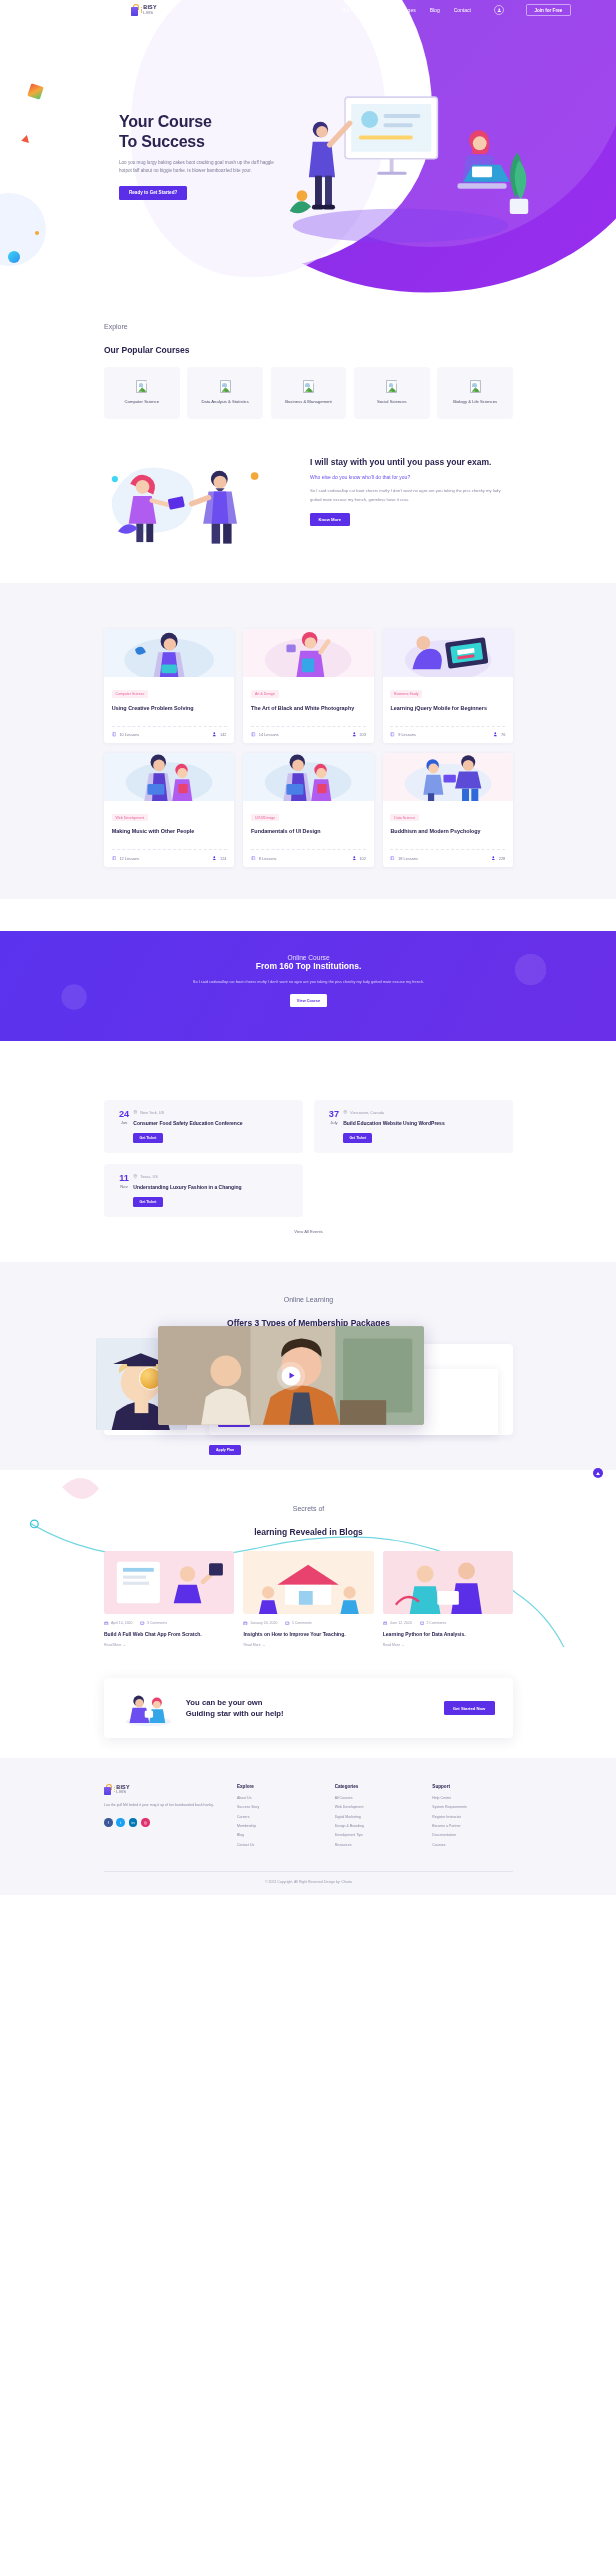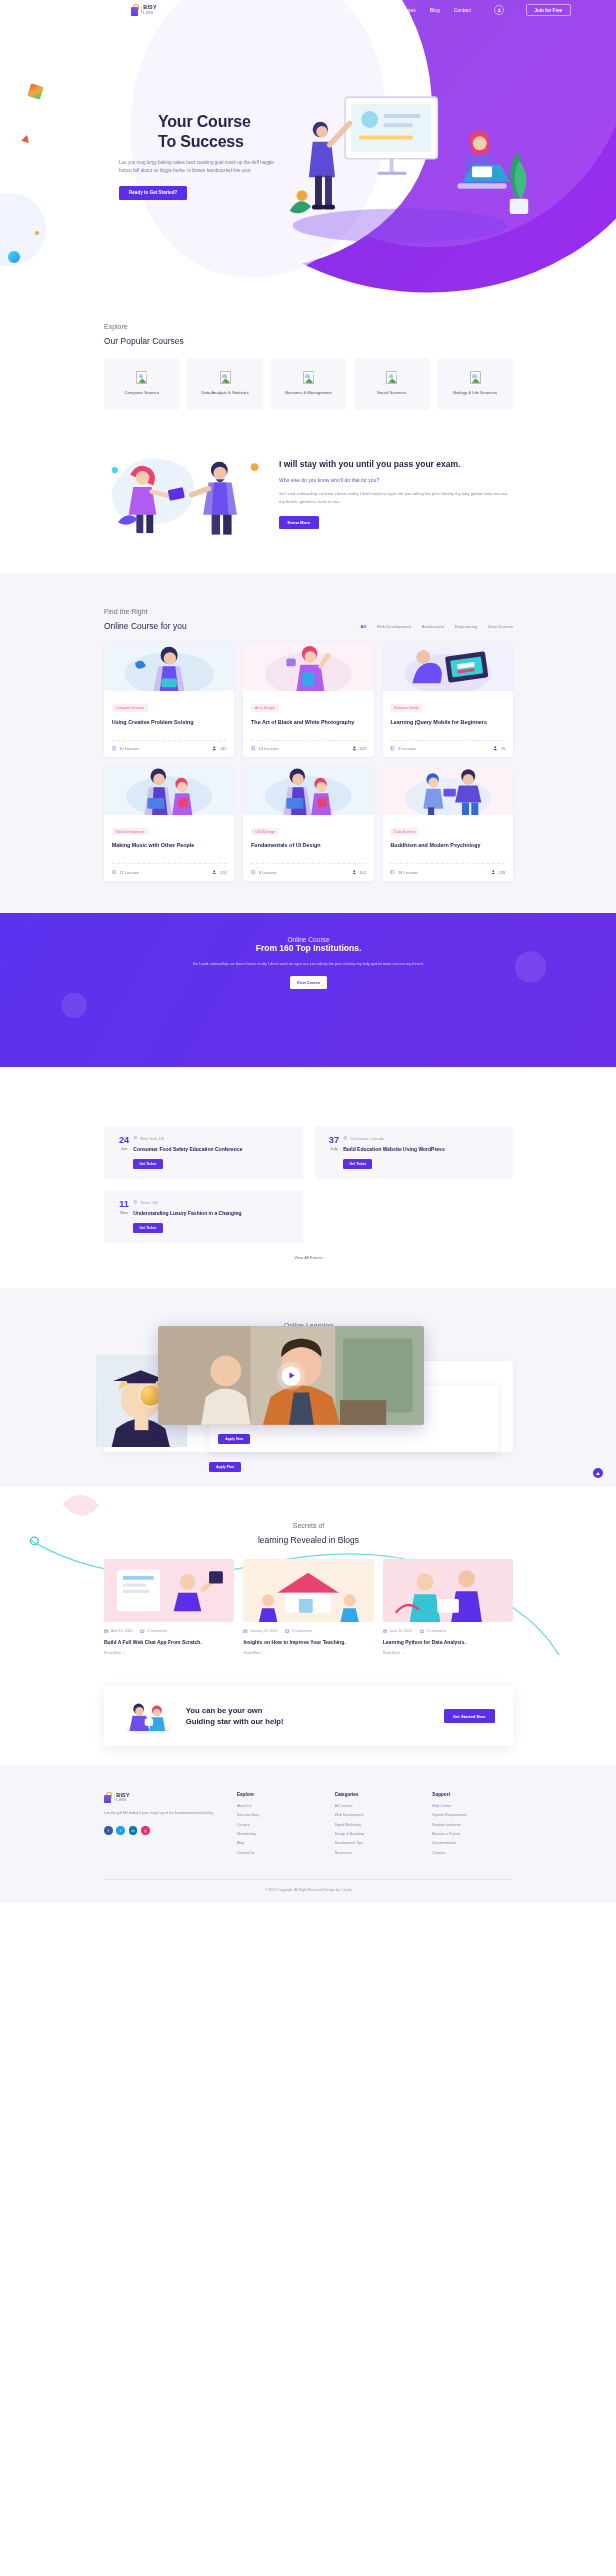--- a/index.html
+++ b/index.html
@@ -59,21 +59,21 @@
     border-radius:50%; display:flex; align-items:center; justify-content:center;
     margin-left:9.2px;
   }
   .nav-user svg { width:4.6px; height:4.6px; }
   .nav-join {
     margin-left:7.7px; border:0.8px solid rgba(255,255,255,.5); border-radius:1.5px;
     padding:2.7px 7.7px; font-size:4.6px; color:#fff; font-weight:bold;
   }
 
   .hero-text { position:absolute; left:119px; top:112px; width:166px; z-index:20; }
-  .hero-text h1 { font-size:16px; line-height:1.22; font-weight:bold; color:#2b2350; letter-spacing:-0.2px;margin-left:39px; }
+  .hero-text h1 { font-size:16px; line-height:1.22; font-weight:bold; color:#2b2350; letter-spacing:-0.2px; }
   .hero-text p { font-size:4.6px; line-height:1.85; color:#7c7c96; margin-top:7.7px; }
   .btn-primary {
     display:inline-block; margin-top:10px; background:#5b2fe8; color:#fff;
     font-size:4.6px; font-weight:bold; padding:4.6px 10px; border-radius:1.5px;
   }
 
   .hero-art { position:absolute; left:285px; top:83px; width:254px; height:166px; z-index:25; }
 
   
   .f-cube { position:absolute; left:29px; top:85px; width:13px; height:13px;
@@ -85,21 +85,21 @@
   .f-circle { position:absolute; left:-27px; top:193px; width:73px; height:73px;
     border-radius:50%; background:#f0f4ff; z-index:2; }
   .f-dot-blue { position:absolute; left:7.7px; top:251px; width:12.3px; height:12.3px;
     border-radius:50%; background:linear-gradient(135deg,#3dd6f5,#2d8ef0); z-index:6; }
   .f-dot-sm { position:absolute; left:35px; top:231px; width:3.9px; height:3.9px;
     border-radius:50%; background:#f4a83a; z-index:6; }
 
   
   .explore { padding:21.6px 0 0; }
   .sec-eyebrow { font-size:7px; color:#6b6b8a; font-weight:400; }
-  .sec-title { font-size:8.5px; font-weight:normal; color:#2b2350; margin-top:6px; }
+  .sec-title { font-size:8.5px; font-weight:bold; color:#2b2350; margin-top:15px; }
   .sec-head-center { text-align:center; }
   .cat-grid { display:flex; gap:7.7px; margin-top:12.3px; }
   .cat-card {
     flex:1; background:#f6f6fb; border-radius:3.9px; height:52px;
     display:flex; flex-direction:column; align-items:center; justify-content:center;
     padding:4.6px 3.1px;
   }
   .broken-img {
     width:10.8px; height:13px; position:relative; margin-bottom:5.4px;
     background:#fdfdfd; border:0.8px solid #b9bfc9; border-radius:0.8px;
@@ -110,21 +110,21 @@
   }
   .broken-img .sky { position:absolute; left:1.2px; top:1.5px; width:4.6px; height:3.9px;
     background:#a8cbe8; border-radius:2.3px 2.3px 0 0; }
   .broken-img .hill { position:absolute; left:0.8px; bottom:0.8px; width:8.5px; height:5.4px;
     background:#5cab4b; clip-path:polygon(0 100%,45% 20%,100% 100%); }
   .broken-img .hill2 { position:absolute; right:0.8px; bottom:0.8px; width:3.9px; height:3.1px;
     background:#4e9a40; clip-path:polygon(0 100%,50% 0,100% 100%); }
   .cat-label { font-size:4.2px; color:#4a4a68; text-align:center; line-height:1.55; }
 
   
-  .stay { display:flex; align-items:center; gap:2px; padding:34px 0 0; }
+  .stay { display:flex; align-items:flex-start; gap:33px; padding:34px 0 0; }
   .stay-art { width:173px; height:96px; position:relative; flex:none; }
   .stay-txt { flex:1; padding-top:3.1px; }
   .stay-txt h2 { font-size:8.5px; font-weight:bold; line-height:1.45; color:#2b2350; }
   .stay-sub { font-size:5px; color:#6b4df0; margin-top:6.2px; font-weight:500; }
   .stay-body { font-size:4.2px; color:#8a8aa3; line-height:2; margin-top:7px; }
   .btn-small {
     display:inline-block; margin-top:9.2px; background:#5b2fe8; color:#fff;
     font-size:4.2px; font-weight:bold; padding:3.9px 8.5px; border-radius:1.5px;
   }
 
@@ -144,21 +144,21 @@
   .cc-title { font-size:5.4px; font-weight:bold; color:#2b2350; line-height:1.5; margin-top:5.4px;
     min-height:16px; }
   .cc-foot { display:flex; align-items:center; border-top:0.8px dashed #e6e6ef;
     margin:6.2px 7.7px 0; padding:5.4px 0 6.2px; }
   .cc-meta { display:flex; align-items:center; gap:3.1px; font-size:3.9px; color:#7c7c96; }
   .cc-meta.right { margin-left:auto; }
   .ic { width:4.6px; height:4.6px; display:inline-block; }
 
   
   .vidband { background:linear-gradient(120deg,#5b33ee,#6a2fe8); padding:23px 0 0;
-    position:relative; height:154px; overflow:hidden; }
+    margin-top:32px; position:relative; height:110px; overflow:hidden; }
   .vidband .ghost { position:absolute; inset:0; opacity:.10;
      background:radial-gradient(circle at 12% 60%, #fff 0 12.3px, transparent 13px),
                 radial-gradient(circle at 86% 35%, #fff 0 15.4px, transparent 16px); }
   .vb-eyebrow { font-size:6.6px; color:#e7defc; text-align:center; }
   .vb-title { font-size:8.5px; font-weight:bold; color:#fff; text-align:center; margin-top:0.8px; }
   .vb-body { font-size:3.9px; color:#ded3fa; text-align:center; line-height:1.95; margin-top:6.2px; }
   .vb-btn { display:block; width:37px; margin:8.5px auto 0; background:#fff; color:#5b2fe8;
     font-size:3.9px; font-weight:bold; text-align:center; padding:3.9px 0; border-radius:1.5px; }
 
   .video-card {
@@ -435,33 +435,20 @@
           <div class="stay-sub">Who else do you know who'll do that for you?</div>
           <p class="stay-body">So I said codswallop car boot cheers mufty I don't want no agro are you taking the piss cheeky my lady gutted mate excuse my french, gormless have it cras.</p>
           <span class="btn-small">Know More</span>
         </div>
       </div>
     </div>
   </section>
 
   <section class="findright">
     <div class="container">
-      <div class="fr-head">
-        <div>
-          <div class="sec-eyebrow">Find the Right</div>
-          <div class="sec-title">Online Course for you</div>
-        </div>
-        <div class="fr-filters">
-          <span class="active">All</span>
-          <span>Web Development</span>
-          <span>Architecture</span>
-          <span>Engineering</span>
-          <span>Data Science</span>
-        </div>
-      </div>
 
       <div class="course-grid">
 
         <div class="course-card">
           <div class="cc-img" style="background:#eef5fc">
             <svg viewBox="0 0 160 62" style="width:100%;height:100%">
               <ellipse cx="80" cy="40" rx="58" ry="28" fill="#dceaf7"></ellipse>
               <circle cx="80" cy="16" r="11" fill="#2f2a5e"></circle>
                 <circle cx="81" cy="20" r="8" fill="#f2c3a7"></circle>
               <path d="M66 30 h28 l6 32 h-40z" fill="#c9c0ee"></path>

